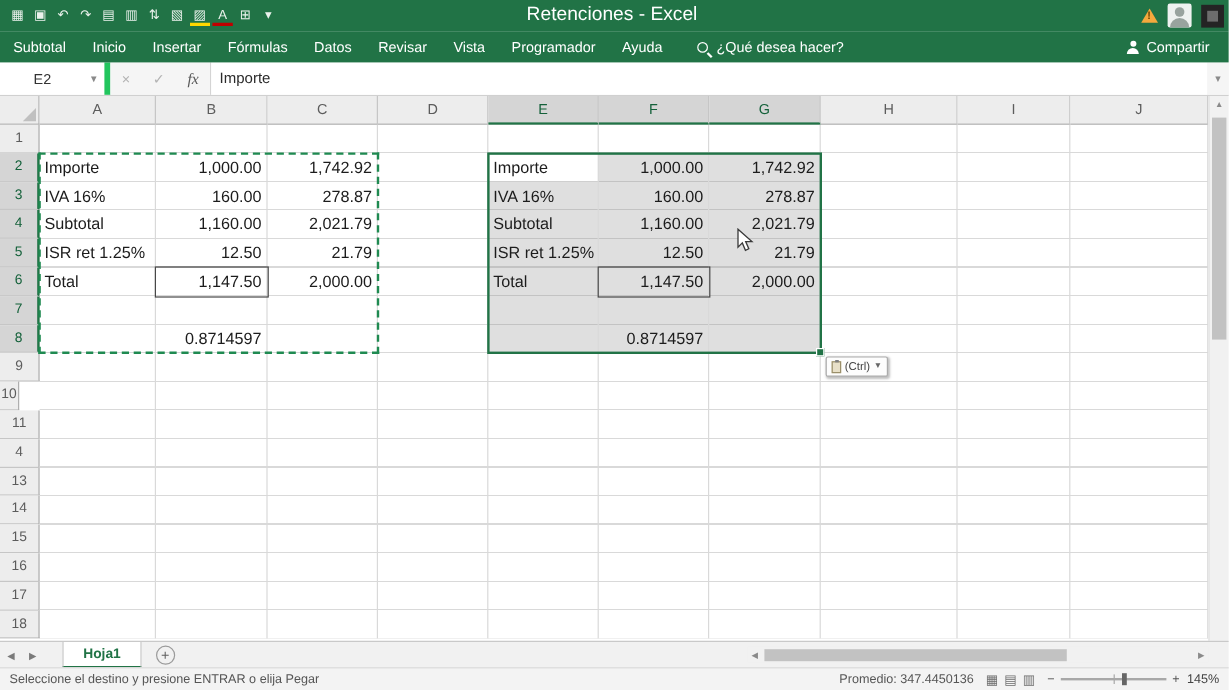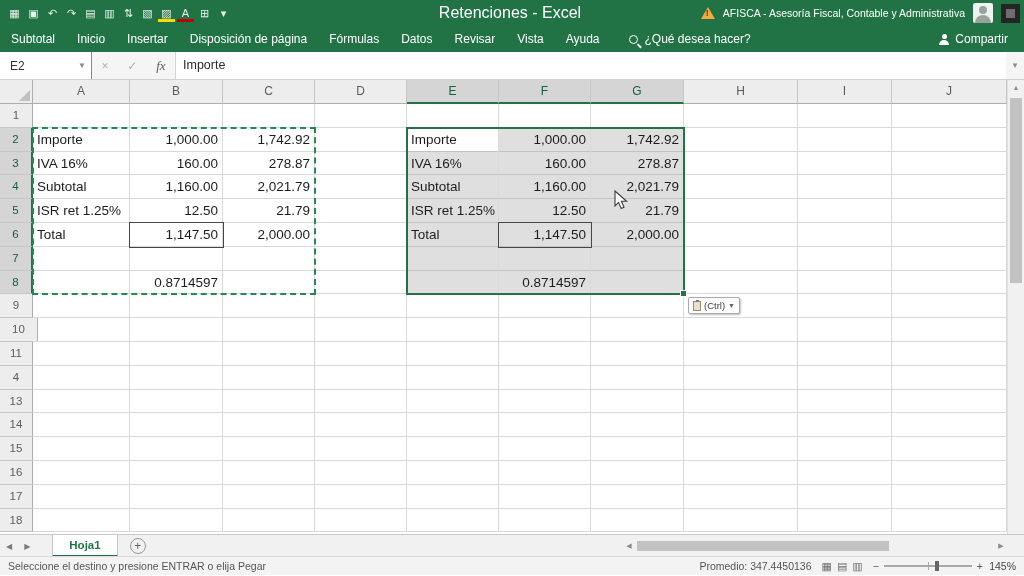--- a/index.html
+++ b/index.html
@@ -30,21 +30,21 @@
   .searchgrp { display:flex; align-items:center; gap:7px; margin-left:18px; font-size:12px; }
   .mag { width:9px; height:9px; border:1.5px solid #fff; border-radius:50%; position:relative; display:inline-block; }
   .mag::after { content:''; position:absolute; width:5px; height:1.5px; background:#fff; transform:rotate(45deg); left:7px; top:9px; }
   .sharegrp { margin-left:auto; margin-right:16px; display:flex; align-items:center; gap:6px; font-size:12px; }
   .person { width:10px; height:11px; position:relative; display:inline-block; }
   .person::before { content:''; position:absolute; top:0; left:2.5px; width:5px; height:5px; border-radius:50%; background:#fff; }
   .person::after { content:''; position:absolute; bottom:0; left:0; width:10px; height:5px; border-radius:5px 5px 0 0; background:#fff; }
 
   
   .formulabar { position:absolute; top:52px; left:0; right:0; height:28px; background:#f5f5f5; border-bottom:1px solid #d0d0d0; display:flex; align-items:stretch; z-index:25; font-size:12px; color:#444; }
-  .namebox { width:92px; background:#fff; border-right:1px solid #22c55e; display:flex; align-items:center; padding-left:10px; font-size:12px; color:#333; }
+  .namebox { width:92px; background:#fff; border-right:5px solid #22c55e; display:flex; align-items:center; padding-left:28px; font-size:12px; color:#333; }
   .namebox .dd { margin-left:auto; color:#8a8a8a; font-size:8px; padding-right:5px; }
   .fxbtns { width:84px; display:flex; align-items:center; justify-content:space-around; background:#f5f5f5; border-right:1px solid #d4d4d4; }
   .fxbtns .dim { color:#b3b3b3; font-size:12px; }
   .fxbtns .fx { color:#5a5a5a; font-style:italic; font-family:"Liberation Serif", serif; font-size:13px; }
   .formula-content { flex:1; background:#fff; line-height:27px; padding-left:7px; color:#2b2b2b; font-size:12.5px; }
   .fb-chevron { width:18px; background:#f5f5f5; color:#8a8a8a; font-size:9px; line-height:27px; text-align:center; }
 
   
   #grid { position:absolute; top:80px; left:0; height:454px; overflow:hidden; background:#fff; z-index:1; }
   .corner { position:absolute; left:0; top:0; background:#ededed; border-right:1px solid #aeaeae; border-bottom:1px solid #aeaeae; }
@@ -109,36 +109,35 @@
       <span class="qat-icon">⇅</span>
       <span class="qat-icon">▧</span>
       <span class="qat-icon" style="box-shadow: rgb(255, 216, 0) 0px -3px 0px inset;">▨</span>
       <span class="qat-icon" style="box-shadow: rgb(192, 0, 0) 0px -3px 0px inset;">A</span>
       <span class="qat-icon">⊞</span>
       <span class="qat-icon">▾</span>
     </div>
   <div class="title-text">Retenciones  -  Excel</div>
   <div class="tb-right">
     <span class="warn"></span>
-    <span>AFISCA - Asesoría Fiscal, Contable y Administrativa</span>
     <span class="avatar"></span>
     <span class="winbox"></span>
   </div>
 </div>
 
 <div class="ribbonbar">
   <div style="display:flex;">
       <div class="rtab">Subtotal</div>
       <div class="rtab">Inicio</div>
       <div class="rtab">Insertar</div>
-      <div class="rtab">Disposición de página</div>
       <div class="rtab">Fórmulas</div>
       <div class="rtab">Datos</div>
       <div class="rtab">Revisar</div>
       <div class="rtab">Vista</div>
+      <div class="rtab">Programador</div>
       <div class="rtab">Ayuda</div>
     </div>
   <div class="searchgrp">
     <span class="mag"></span>
     <span>¿Qué desea hacer?</span>
   </div>
   <div class="sharegrp">
     <span class="person"></span>
     <span>Compartir</span>
   </div>
@@ -172,21 +171,21 @@
     <div class="colhdr" style="left: 892px; width: 115px; height: 24px; line-height: 23px;">J</div>
     <div class="rowhdr" style="top: 24px; width: 33px; height: 23.8px; line-height: 22.8px;">1</div>
     <div class="rowhdr sel" style="top: 47.8px; width: 33px; height: 23.8px; line-height: 22.8px;">2</div>
     <div class="rowhdr sel" style="top: 71.6px; width: 33px; height: 23.8px; line-height: 22.8px;">3</div>
     <div class="rowhdr sel" style="top: 95.4px; width: 33px; height: 23.8px; line-height: 22.8px;">4</div>
     <div class="rowhdr sel" style="top: 119.2px; width: 33px; height: 23.8px; line-height: 22.8px;">5</div>
     <div class="rowhdr sel" style="top: 143px; width: 33px; height: 23.8px; line-height: 22.8px;">6</div>
     <div class="rowhdr sel" style="top: 166.8px; width: 33px; height: 23.8px; line-height: 22.8px;">7</div>
     <div class="rowhdr sel" style="top: 190.6px; width: 33px; height: 23.8px; line-height: 22.8px;">8</div>
     <div class="rowhdr" style="top: 214.4px; width: 33px; height: 23.8px; line-height: 22.8px;">9</div>
-    <div class="rowhdr" style="top: 238.2px; width: 38px; height: 23.8px; line-height: 22.8px;">10</div>
+    <div class="rowhdr" style="top: 238.2px; width: 16px; height: 23.8px; line-height: 22.8px;">10</div>
     <div class="rowhdr" style="top: 262px; width: 33px; height: 23.8px; line-height: 22.8px;">11</div>
     <div class="rowhdr" style="top: 285.8px; width: 33px; height: 23.8px; line-height: 22.8px;">4</div>
     <div class="rowhdr" style="top: 309.6px; width: 33px; height: 23.8px; line-height: 22.8px;">13</div>
     <div class="rowhdr" style="top: 333.4px; width: 33px; height: 23.8px; line-height: 22.8px;">14</div>
     <div class="rowhdr" style="top: 357.2px; width: 33px; height: 23.8px; line-height: 22.8px;">15</div>
     <div class="rowhdr" style="top: 381px; width: 33px; height: 23.8px; line-height: 22.8px;">16</div>
     <div class="rowhdr" style="top: 404.8px; width: 33px; height: 23.8px; line-height: 22.8px;">17</div>
     <div class="rowhdr" style="top: 428.6px; width: 33px; height: 23.8px; line-height: 22.8px;">18</div>
     <div class="grid-body" style="left: 33px; top: 24px; width: 974px; height: 428.4px; background-image: repeating-linear-gradient(transparent 0px, transparent 22.8px, rgb(217, 217, 217) 22.8px, rgb(217, 217, 217) 23.8px);"></div>
     <div class="vline" style="left: 129px; top: 24px; height: 428.4px;"></div>

